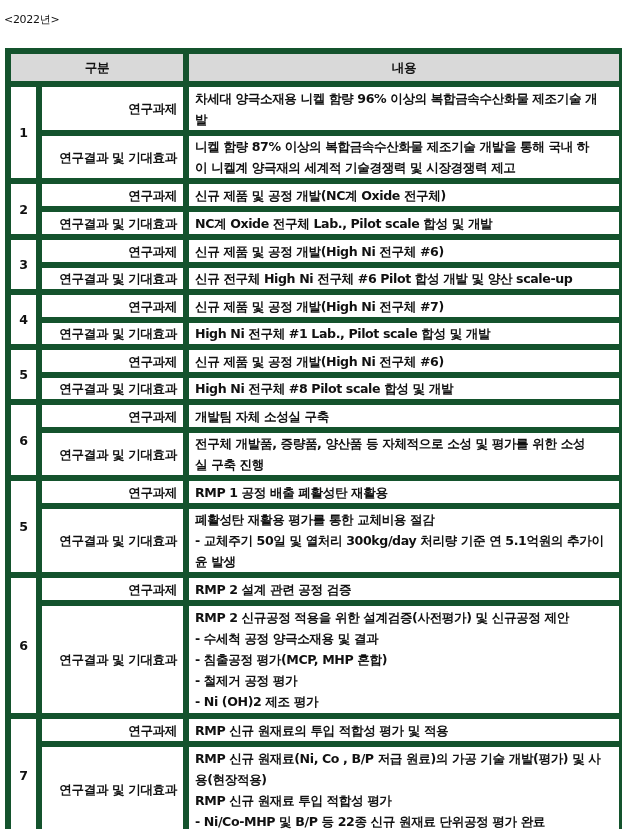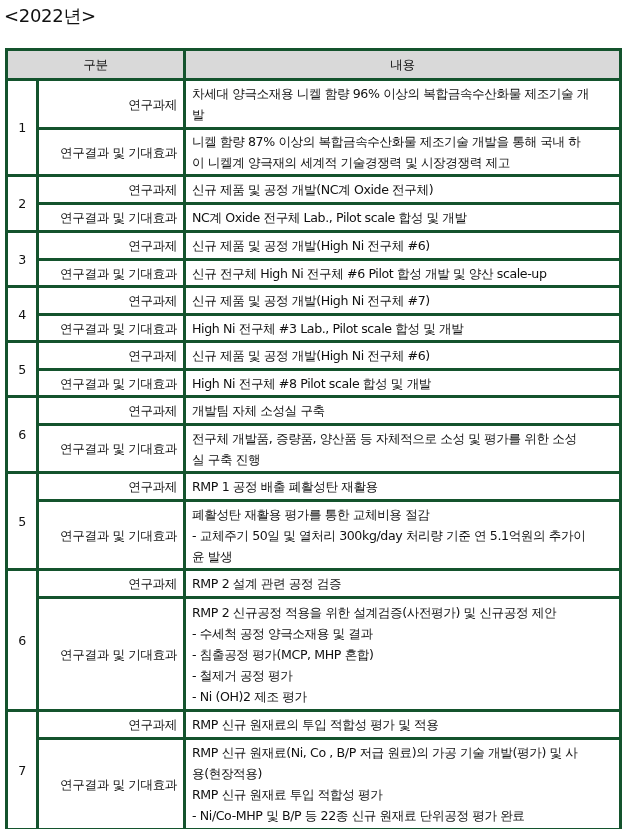--- a/index.html
+++ b/index.html
@@ -2,40 +2,40 @@
 <html><head>
 <meta charset="utf-8">
 <style>
   html, body { margin: 0; padding: 0; background: #ffffff; }
   body {
     width: 622px; height: 829px; position: relative; overflow: hidden;
     font-family: "DejaVu Sans", "Liberation Sans", sans-serif;
     color: #111111;
   }
   .caption {
-    position: absolute; left: 4px; top: 4px;
-    font-size: 18px; letter-spacing: -0.3px;
+    position: absolute; left: 4px; top: 12px;
+    font-size: 11px; letter-spacing: -0.3px;
   }
   table.grid {
     position: absolute; left: 5px; top: 48px;
     width: 614px;
     border-collapse: collapse;
     table-layout: fixed;
     font-size: 12.6px;
     letter-spacing: -0.4px;
     border-top: 1.5px solid #000;
     border-bottom: 1.5px solid #000;
     border-left: 1.5px solid #000;
     border-right: 1.5px solid #000;
   }
   table.grid td, table.grid th {
-    border: 3px solid #14532d;
+    border: 6px solid #14532d;
     padding: 0 6px;
     vertical-align: middle;
-    font-weight: normal;
+    font-weight: bold;
     line-height: 21px;
     overflow: hidden;
   }
   table.grid th {
     background: #d9d9d9;
     height: 27px;
     text-align: center;
     border-bottom: 1px solid #808080;
   }
   td.num { text-align: center; padding: 0; }
@@ -105,21 +105,21 @@
       <tr style="height: 28px;">
         <td class="num" rowspan="2">4</td>
         <td class="cat">연구과제</td>
         <td class="content">
           <span class="line">신규 제품 및 공정 개발(High Ni 전구체 #7)</span>
         </td>
       </tr>
       <tr style="height: 27px;">
         <td class="cat">연구결과 및 기대효과</td>
         <td class="content">
-          <span class="line">High Ni 전구체 #3 Lab., Pilot scale 합성 및 개발</span>
+          <span class="line">High Ni 전구체 #1 Lab., Pilot scale 합성 및 개발</span>
         </td>
       </tr>
       <tr style="height: 28px;">
         <td class="num" rowspan="2">5</td>
         <td class="cat">연구과제</td>
         <td class="content">
           <span class="line">신규 제품 및 공정 개발(High Ni 전구체 #6)</span>
         </td>
       </tr>
       <tr style="height: 27px;">

